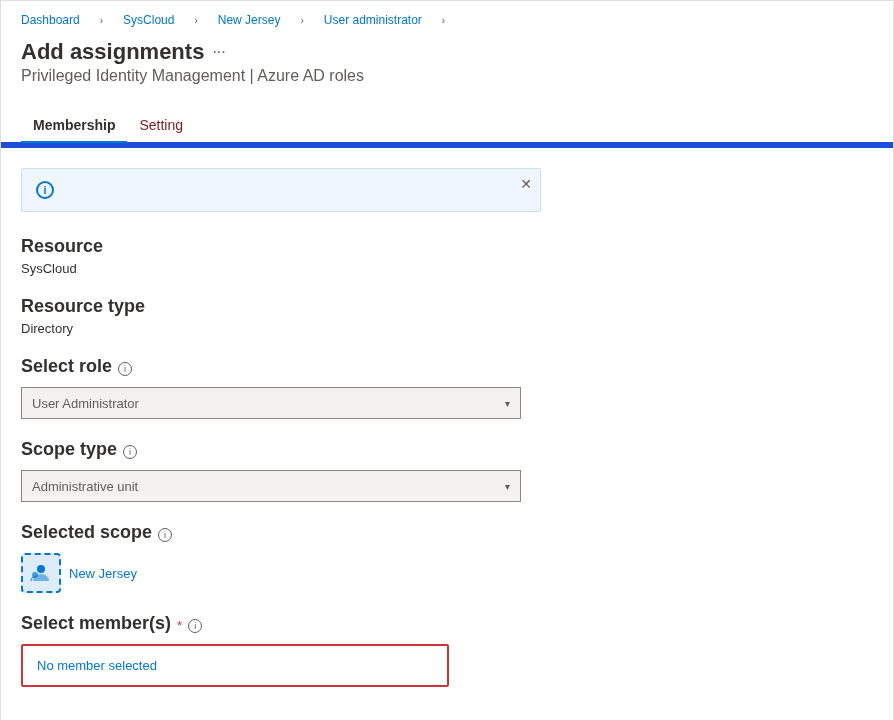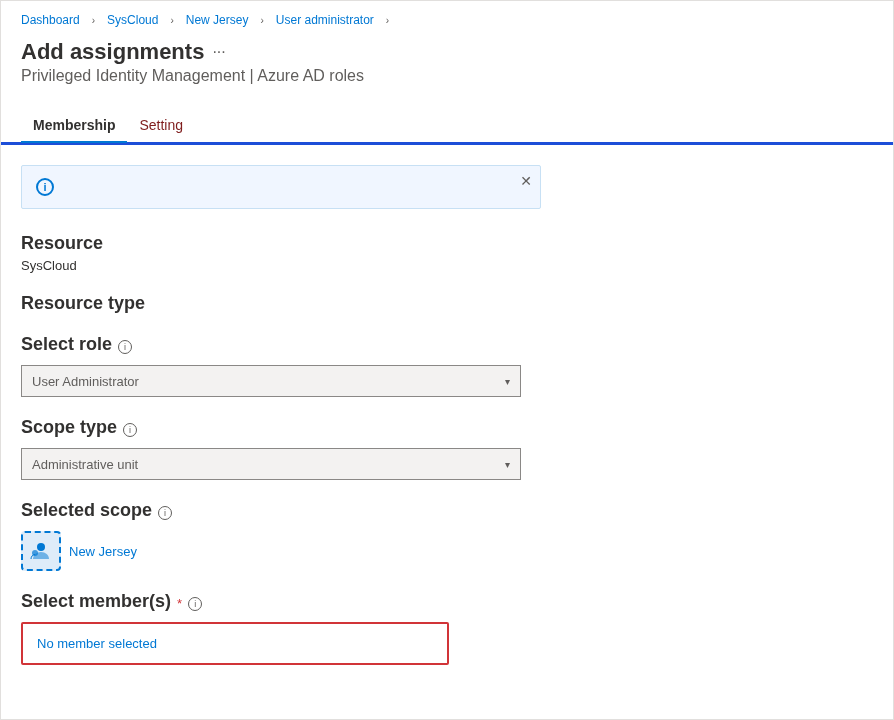--- a/index.html
+++ b/index.html
@@ -24,21 +24,21 @@
       min-height: 720px;
       border: 1px solid #e1dfdd;
     }
 
     .breadcrumb {
       display: flex;
       align-items: center;
       padding: 12px 20px 8px 20px;
       font-size: 12px;
       color: #0078d4;
-      gap: 12px;
+      gap: 20px;
       background: #ffffff;
     }
 
     .breadcrumb-item {
       color: #0078d4;
       cursor: pointer;
       text-decoration: none;
     }
 
     .breadcrumb-separator {
@@ -70,21 +70,21 @@
     }
 
     .page-subtitle {
       font-size: 16px;
       color: #605e5c;
       margin-top: 2px;
     }
 
     .tabs-container {
       display: flex;
-      border-bottom: 3px solid #1d4ed8;
+      border-bottom: 6px solid #1d4ed8;
       padding: 0 20px;
       background: #ffffff;
       margin-top: 8px;
     }
 
     .tab {
       padding: 8px 12px;
       cursor: pointer;
       font-size: 14px;
       color: #7f1d1d;
@@ -300,20 +300,21 @@
       <span class="info-close">✕</span>
     </div>
 
     <div class="field-group">
       <div class="field-label">Resource</div>
       <div class="field-value">SysCloud</div>
     </div>
 
     <div class="field-group">
       <div class="field-label">Resource type</div>
+      <div class="field-value">Directory</div>
     </div>
 
     <div class="field-group">
       <div class="field-label-row">
         <span class="field-label">Select role</span>
         <div class="info-circle">i</div>
       </div>
       <div class="dropdown-container">
         <div class="dropdown">
           <span>User Administrator</span>

